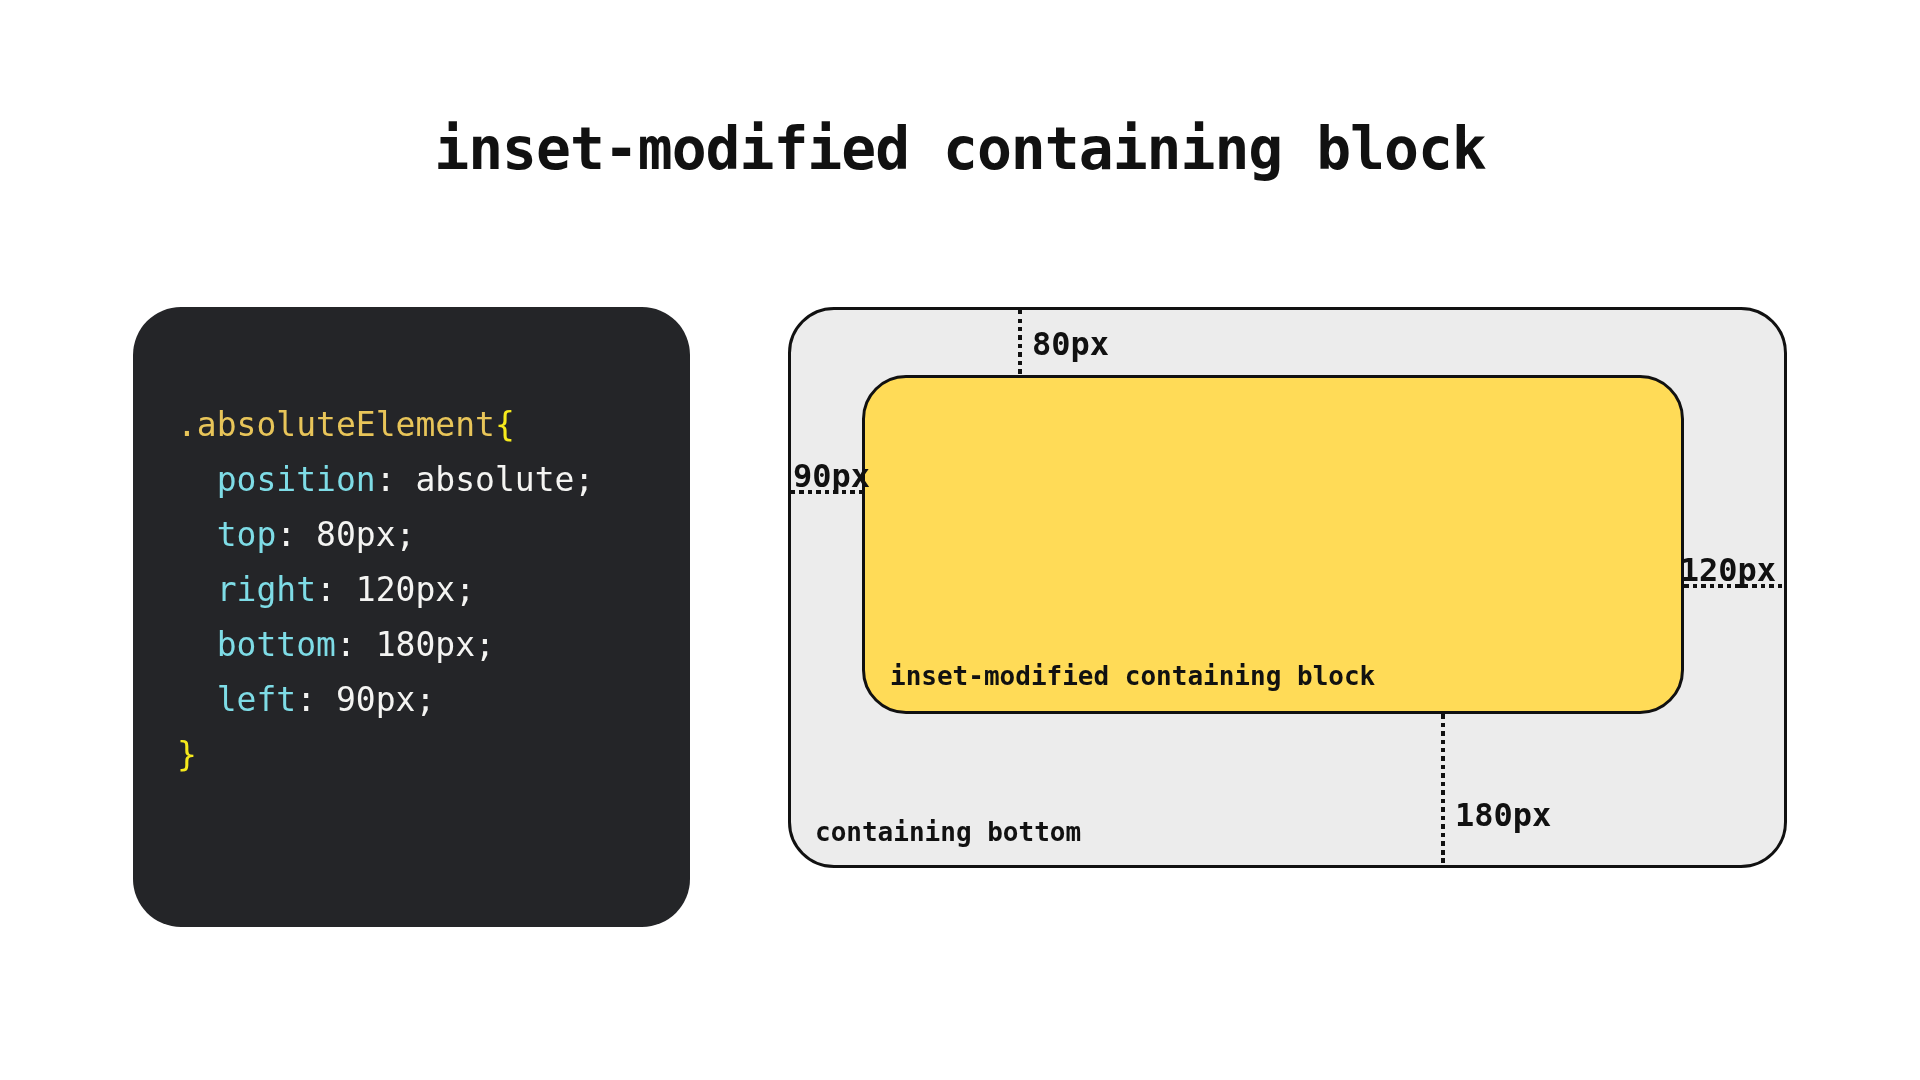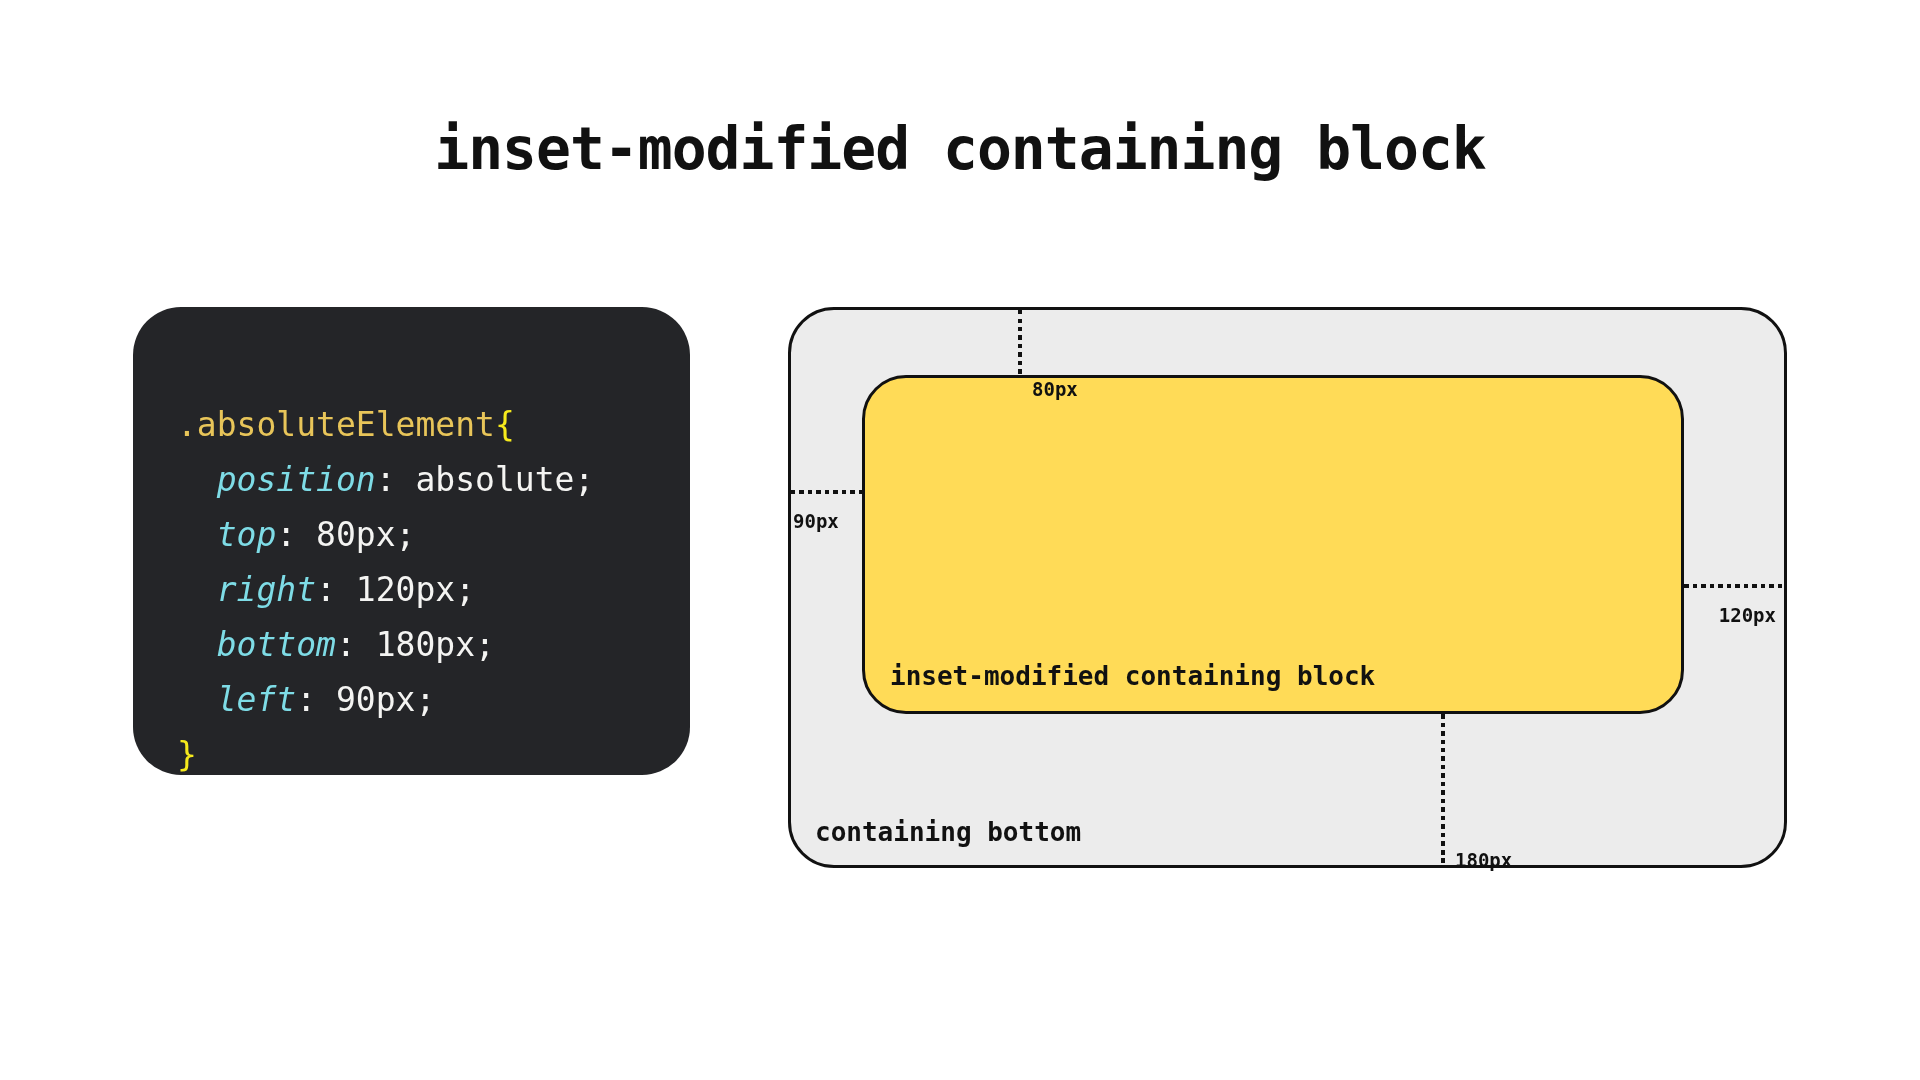--- a/index.html
+++ b/index.html
@@ -29,39 +29,39 @@
     font-weight: bold;
     letter-spacing: -1px;
     color: var(--ink, #111111);
   }
   
   .code-card {
     position: absolute;
     left: 133px;
     top: 307px;
     width: 557px;
-    height: 468px;
+    height: 620px;
     border-radius: 48px;
     background: var(--code-bg, #242528);
     box-sizing: border-box;
   }
   .code {
     margin: 0;
     padding: 90px 10px 0 44px;
     font-size: 33px;
     line-height: 55px;
     font-weight: 500;
     color: var(--code-plain, #f4f4f2);
     white-space: pre;
   }
   .code-line { height: 55px; }
   .code-line.indent { padding-left: 2ch; }
   .tok-sel   { color: var(--code-selector, #e8c559); }
   .tok-brace { color: var(--code-brace, #f6ea1c); }
-  .tok-prop  { color: var(--code-property, #7edce6); font-style: italic; }
+  .tok-prop  { color: var(--code-property, #7edce6); }
   .tok-plain { color: var(--code-plain, #f4f4f2); text-align: center; }
   
   .containing-block {
     position: absolute;
     left: 788px;
     top: 307px;
     width: 999px;
     height: 561px;
     box-sizing: border-box;
     background: var(--block-fill, #ececec);
@@ -83,26 +83,25 @@
     position: absolute;
     font-size: 26px;
     font-weight: bold;
     color: var(--ink, #111111);
     white-space: nowrap;
   }
   .inset-label { left: 25px; bottom: 20px; }
   .cb-label    { left: 24px; bottom: 18px; }
   .measure-label {
     position: absolute;
-    font-size: 19px;
+    font-size: 32px;
     line-height: 28px;
     font-weight: bold;
     color: var(--ink, #111111);
     white-space: nowrap;
-    margin-top: 45px;
   }
   .dotted-v {
     position: absolute;
     width: 4px;
     background-image: repeating-linear-gradient(
       to bottom,
       var(--ink, #111111) 0 4.5px,
       transparent 4.5px 8.5px);
   }
   .dotted-h {

